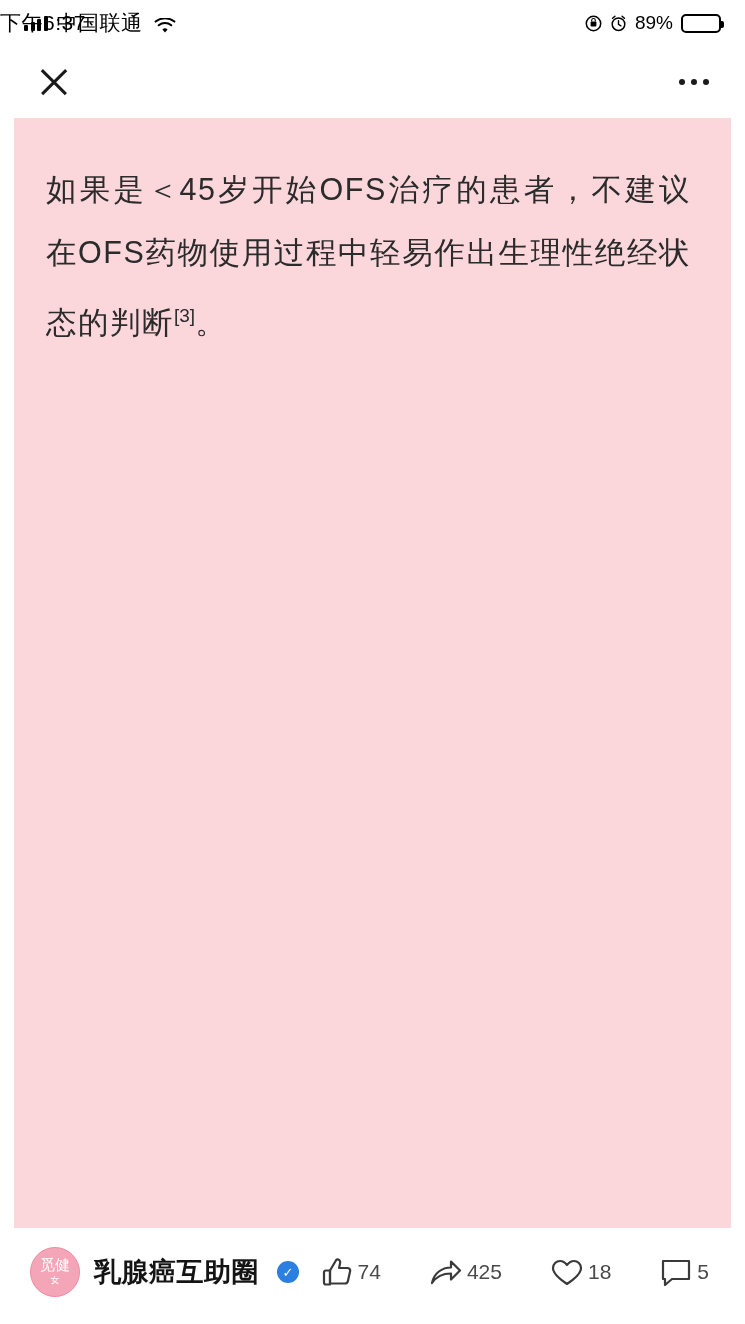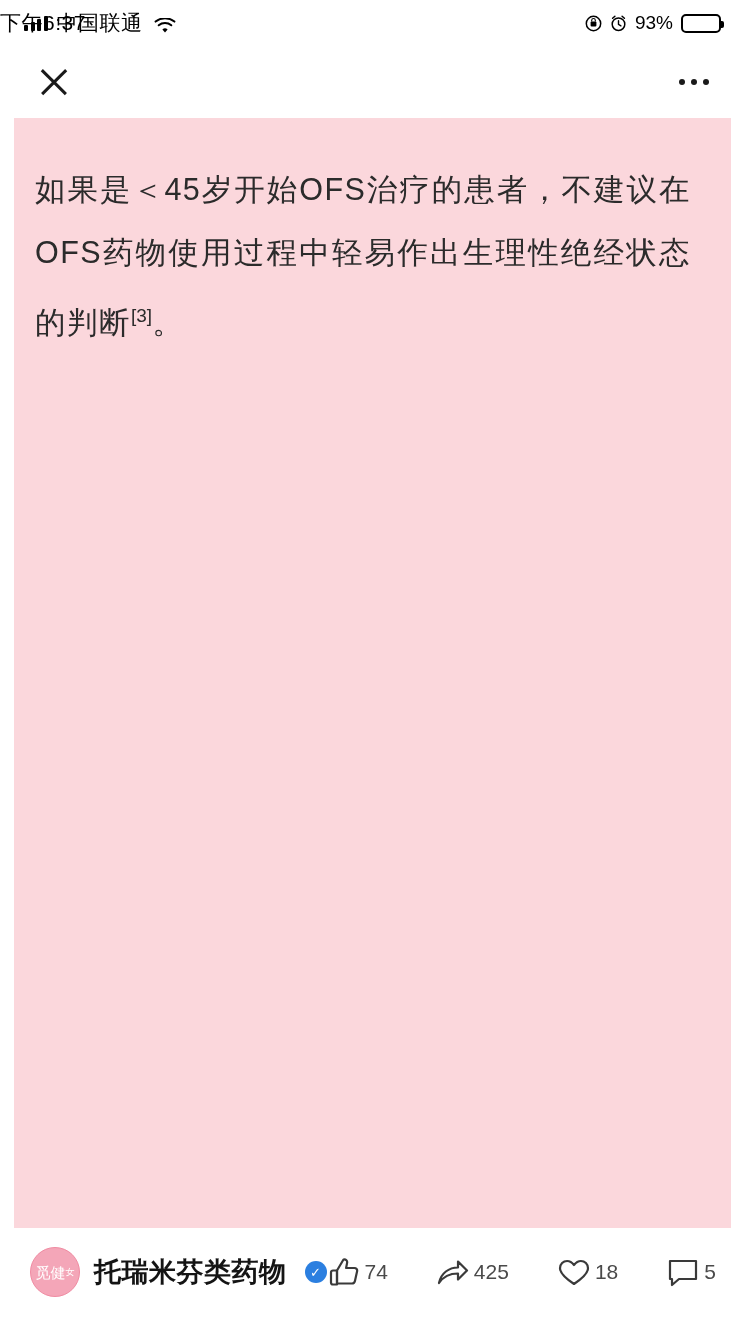--- a/index.html
+++ b/index.html
@@ -135,21 +135,21 @@
   .content {
     flex: 1 1 auto;
     background: #ffffff;
     padding: 0 14px;
     overflow: hidden;
     position: relative;
   }
   .card {
     background: #fbd7dc;
     height: 100%;
-    padding: 40px 40px 0 21px;
+    padding: 40px 40px 0 32px;
   }
   .para {
     color: #2b2b2b;
     font-size: 30.5px;
     line-height: 63px;
     letter-spacing: 1.5px;
     text-align: justify;
     margin-bottom: 28px;
     word-break: break-all;
   }
@@ -175,21 +175,21 @@
     gap: 14px;
     flex: 0 0 auto;
   }
   .avatar {
     width: 50px; height: 50px;
     border-radius: 50%;
     background: #f4a6b8;
     color: #fff;
     font-size: 15px;
     display: flex;
-    flex-direction: row;
+    flex-direction: column;
     align-items: center;
     justify-content: center;
     line-height: 15px;
     letter-spacing: 0;
     border: 1px solid #f08ba2;
   }
   .avatar .sub { font-size: 9px; margin-top: 1px; }
   .author-name {
     font-size: 27px;
     font-weight: bold;
@@ -259,21 +259,21 @@
           <path d="M6.7 6.4V5.3a1.8 1.8 0 0 1 3.6 0v1.1" fill="none" stroke="#000" stroke-width="1.1"></path>
         </svg>
       </span>
       <span class="alarm-icon">
         <svg width="17" height="17" viewBox="0 0 17 17">
           <circle cx="8.5" cy="9.2" r="6.3" fill="none" stroke="#000" stroke-width="1.5"></circle>
           <path d="M8.5 5.8v3.6l2.4 1.4" fill="none" stroke="#000" stroke-width="1.4" stroke-linecap="round"></path>
           <path d="M2.6 3.3L4.9 1.3M14.4 3.3L12.1 1.3" stroke="#000" stroke-width="1.5" stroke-linecap="round"></path>
         </svg>
       </span>
-      <span>93%</span>
+      <span>89%</span>
       <span class="battery"><span class="fill"></span></span>
     </div>
   </div>
 
   <div class="nav-bar">
     <div class="close-btn"></div>
     <div class="more-btn">
       <span></span>
         <span></span>
         <span></span>
@@ -290,21 +290,21 @@
 
     </div>
   </div>
 
   <div class="bottom-bar">
     <div class="author">
       <div class="avatar">
         <span>觅健</span>
         <span class="sub">女</span>
       </div>
-      <span class="author-name">托瑞米芬类药物</span>
+      <span class="author-name">乳腺癌互助圈</span>
       <span class="verified">✓</span>
     </div>
 
     <div class="actions">
       <div class="action">
         <span>
           <svg width="34" height="32" viewBox="0 0 34 32">
             <path d="M10 14.5h-4a2 2 0 0 0-2 2v10a2 2 0 0 0 2 2h4z" fill="none" stroke="#3a3a3a" stroke-width="2.2" stroke-linejoin="round"></path>
             <path d="M10 14.5l6.5-11c2.6-.3 4 1.1 3.6 3.4l-1 5.1h8.3c1.9 0 3.1 1.4 2.7 3.2l-2.1 9.5c-.3 1.6-1.5 2.8-3.1 2.8H10z" fill="none" stroke="#3a3a3a" stroke-width="2.2" stroke-linejoin="round"></path>
           </svg>

